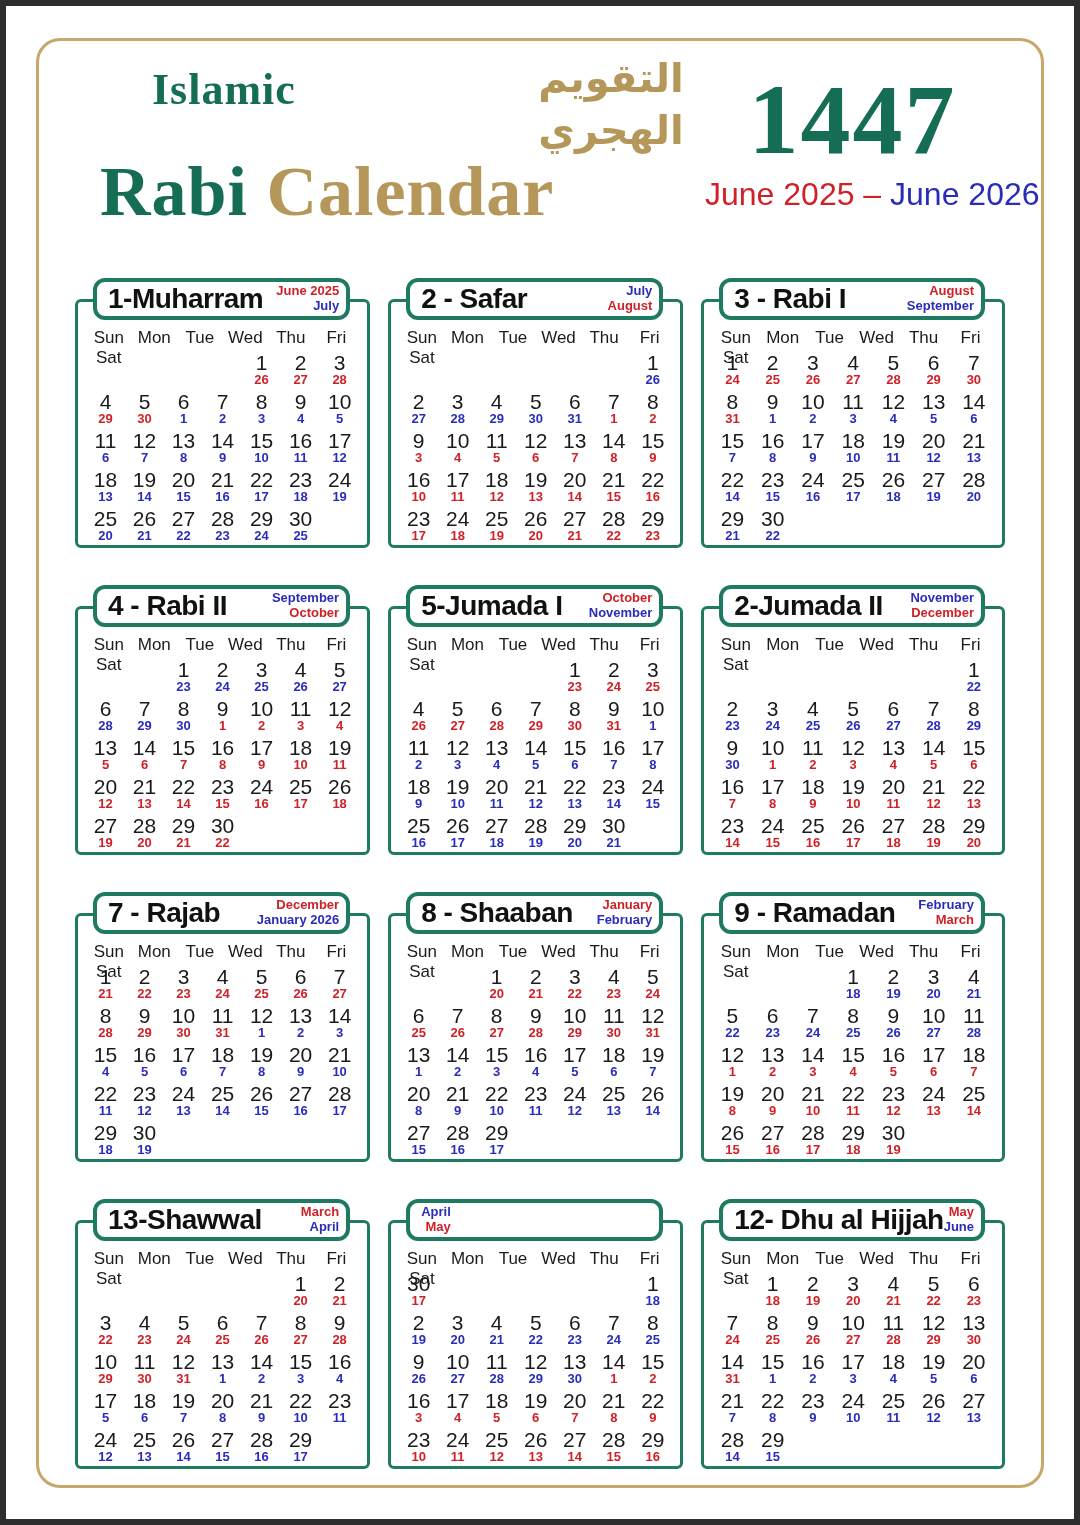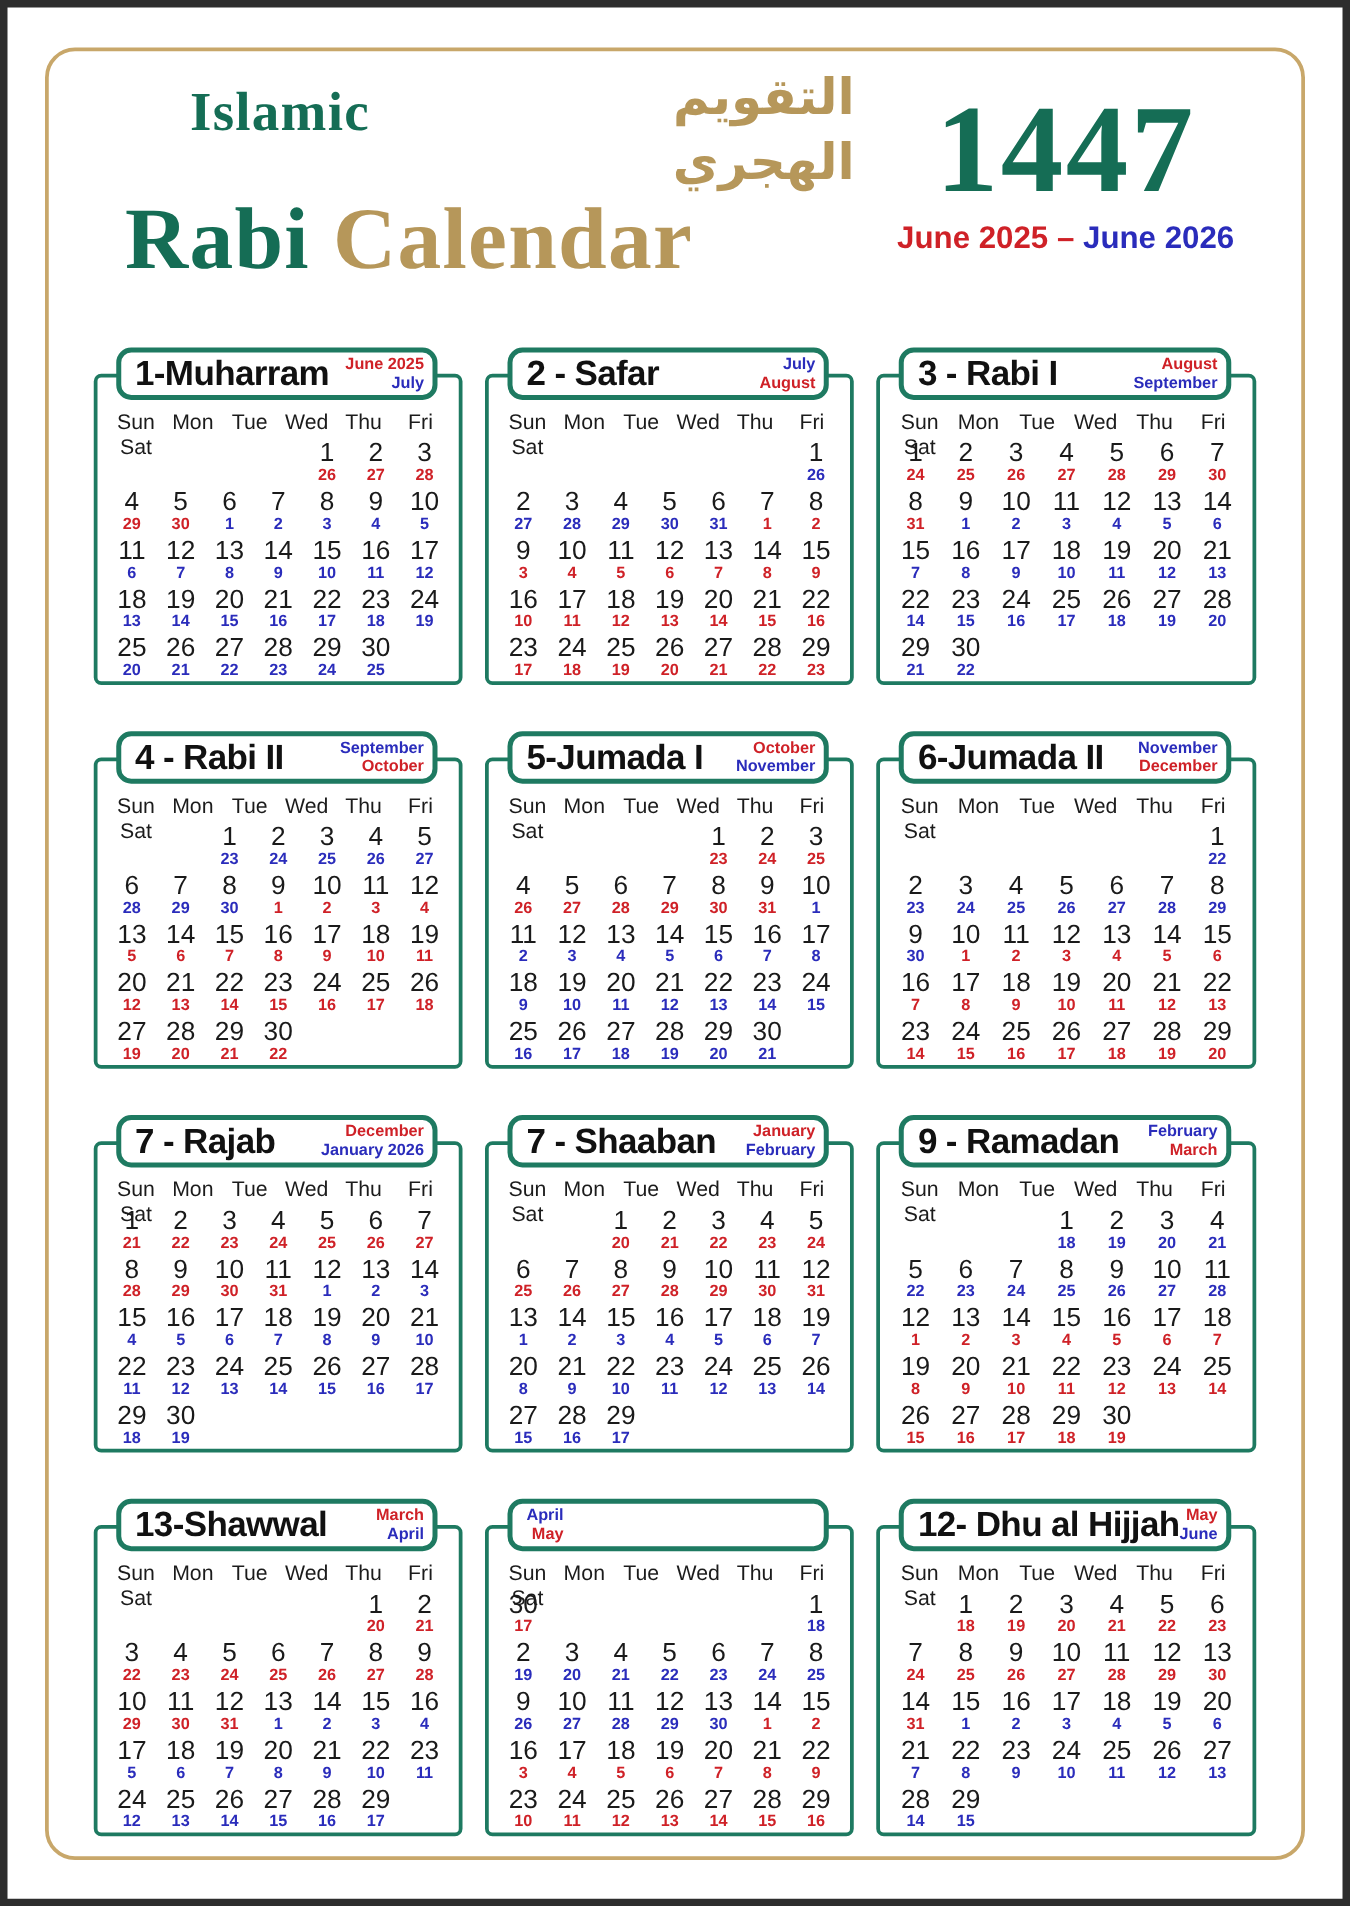--- a/index.html
+++ b/index.html
@@ -18,21 +18,21 @@
   .t-line2 { position:absolute; left:40px; top:102px; font-family:"Liberation Serif", serif;
              font-weight:bold; font-size:70px; letter-spacing:1px; white-space:nowrap; }
   .t-hijri { color:var(--green); }
   .t-cal   { color:var(--gold); }
   .t-arabic { position:absolute; left:416px; top:2px; width:270px; height:140px;
               font-family:"DejaVu Sans", sans-serif; font-weight:bold; font-size:40px;
               color:var(--gold); text-align:center; line-height:1.3; direction:rtl; }
   .right-block { position:absolute; left:645px; top:20px; width:295px; text-align:center; }
   .t-year { font-family:"Liberation Serif", serif; font-weight:bold; font-size:100px;
             line-height:1.0; color:var(--green); letter-spacing:2px; }
-  .t-range { margin-top:6px; font-size:25px; font-weight:bold; white-space:nowrap; }
+  .t-range { margin-top:6px; font-size:32px; font-weight:normal; white-space:nowrap; }
   .red  { color:var(--red); }
   .blue { color:var(--blue); }
 
   
   .months { position:absolute; top:278px; left:75px; width:930px;
             display:grid; grid-template-columns:repeat(3,1fr); column-gap:18px; row-gap:37px; }
   .card { position:relative; height:270px; }
   .card-title { position:relative; z-index:2; margin:0 20px 0 18px; height:42px;
                 background:#fff; border:4px solid var(--bgreen); border-radius:12px;
                 display:flex; align-items:center; justify-content:space-between;
@@ -837,21 +837,21 @@
           <div class="cell">
             <span class="hijri">30</span>
             <span class="greg g-b">21</span>
           </div>
           <div class="cell"></div>
         </div>
       </div>
     </div>
     <div class="card">
       <div class="card-title">
-        <span class="mt-name">6-Jumada II</span>
+        <span class="mt-name">2-Jumada II</span>
         <div class="mt-sub">
           <span class="s-b">November</span>
           <span class="s-r">December</span>
         </div>
       </div>
       <div class="card-body">
         <div class="dow-row">
           <span class="dow">Sun</span>
           <span class="dow">Mon</span>
           <span class="dow">Tue</span>
@@ -1144,21 +1144,21 @@
           <div class="cell"></div>
           <div class="cell"></div>
           <div class="cell"></div>
           <div class="cell"></div>
           <div class="cell"></div>
         </div>
       </div>
     </div>
     <div class="card">
       <div class="card-title">
-        <span class="mt-name">7 - Shaaban</span>
+        <span class="mt-name">8 - Shaaban</span>
         <div class="mt-sub">
           <span class="s-r">January</span>
           <span class="s-b">February</span>
         </div>
       </div>
       <div class="card-body">
         <div class="dow-row">
           <span class="dow">Sun</span>
           <span class="dow">Mon</span>
           <span class="dow">Tue</span>

